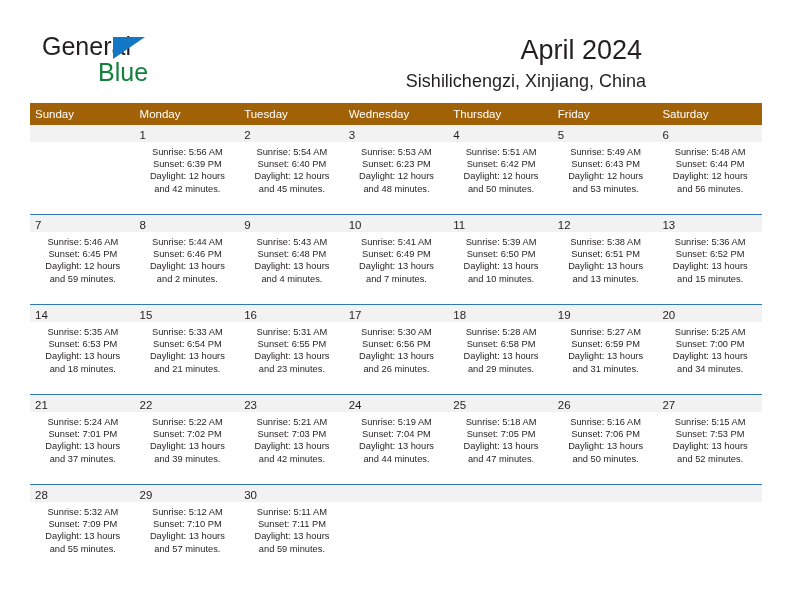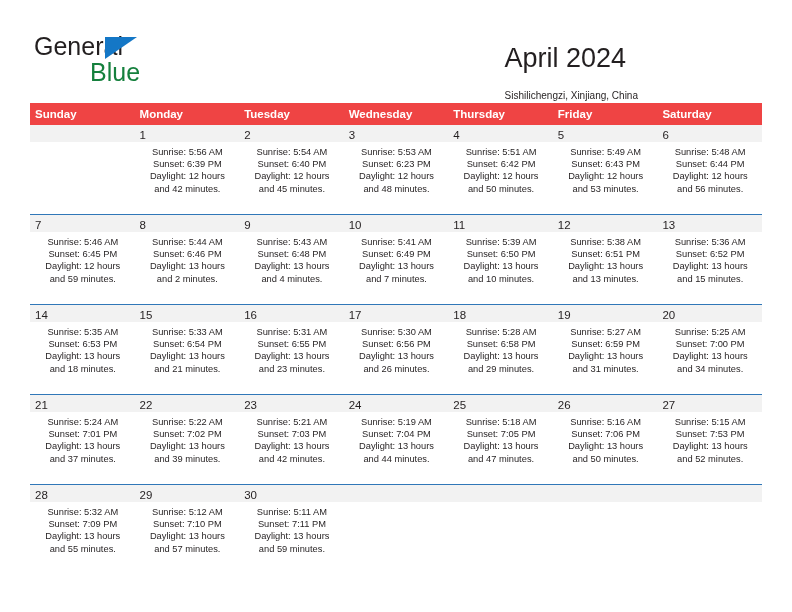--- a/index.html
+++ b/index.html
@@ -17,21 +17,21 @@
   .page {
     position: relative;
     width: 792px;
     height: 612px;
     box-sizing: border-box;
   }
 
   
   .top-bar {
     position: absolute;
-    left: 0;
+    left: 8px;
     top: 0;
     width: 672px;
     height: 100px;
   }
   .logo {
     position: absolute;
     left: 34px;
     top: 32px;
     width: 200px;
     height: 56px;
@@ -67,44 +67,43 @@
     position: absolute;
     right: 34px;
     top: 30px;
     text-align: right;
   }
   .cal-title {
     font-size: 27px;
     color: #231f20;
     line-height: 32px;
     font-weight: normal;
-    margin: 12px;
+    margin: 4px;
     white-space: nowrap;
   }
   .cal-subtitle {
-    font-size: 10px;
+    font-size: 18px;
     color: #231f20;
     line-height: 19px;
     margin: 6px 0 0 0;
     white-space: nowrap;
   }
 
   
   .calendar {
     position: absolute;
     left: 30px;
     top: 103px;
     width: 732px;
   }
   .weekday-row {
     display: flex;
     width: 732px;
     height: 22px;
-    background: #ef4444;
-    font-weight: bold;
+    background: #a16207;
   }
   .weekday-cell {
     width: 104.57px;
     box-sizing: border-box;
     padding-left: 5px;
     color: #ffffff;
     font-size: 11.5px;
     line-height: 22px;
     white-space: nowrap;
     overflow: hidden;

